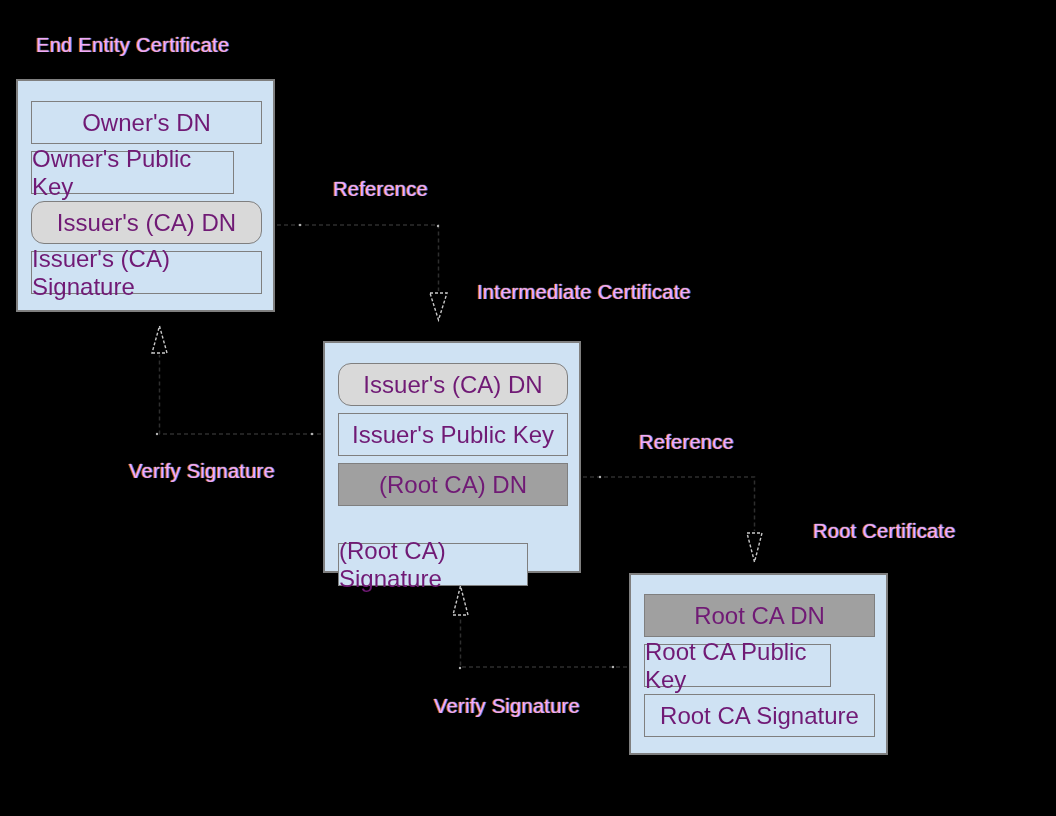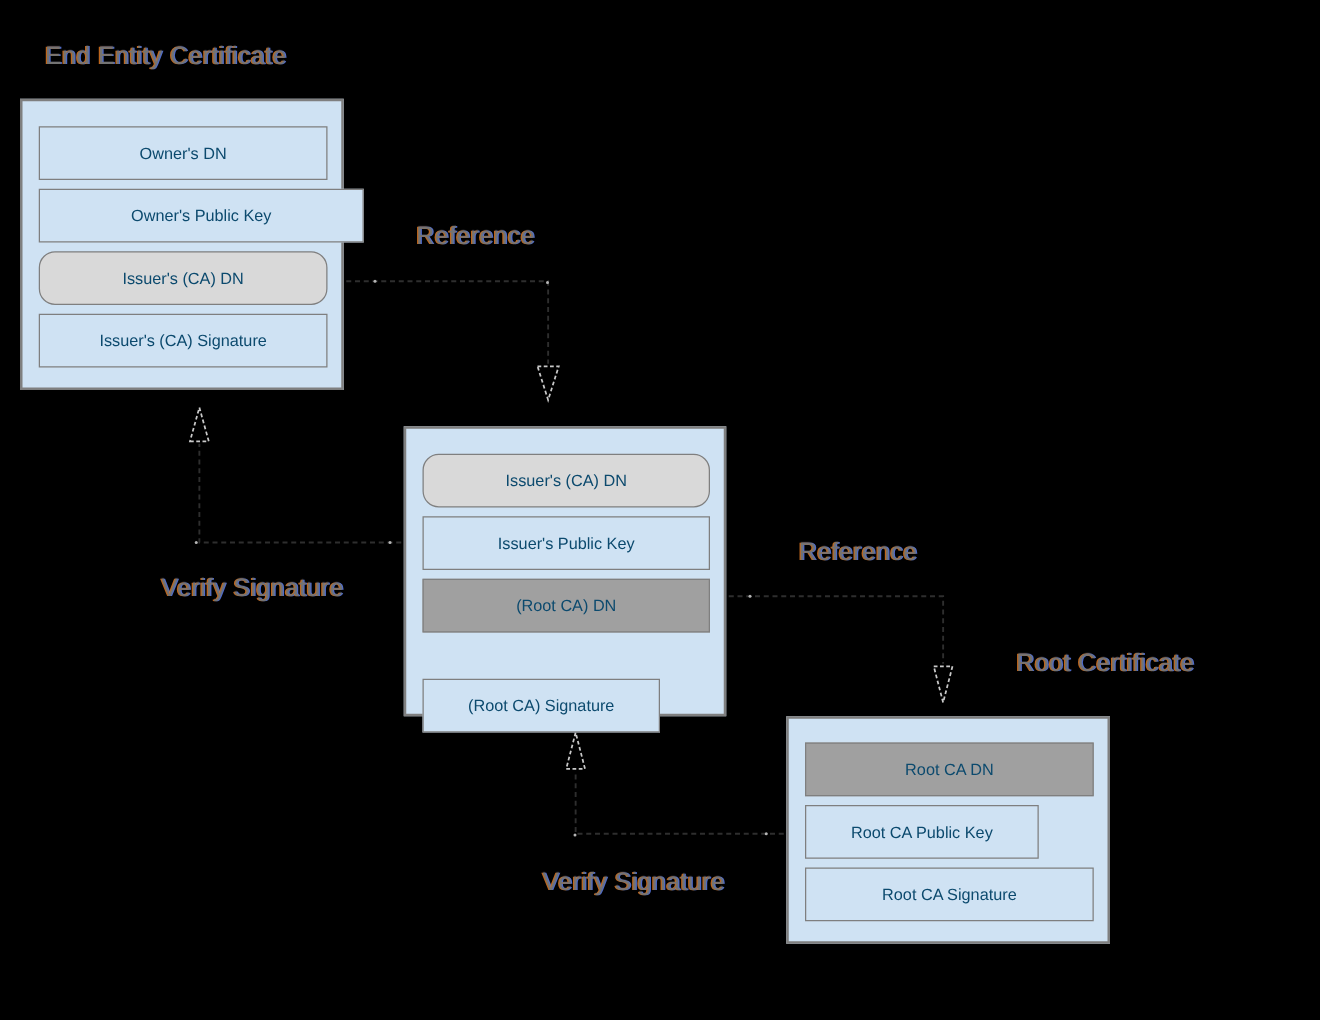--- a/index.html
+++ b/index.html
@@ -31,21 +31,21 @@
     stroke: #c9c9c9;
     stroke-width: 1.4;
     stroke-dasharray: 3 2;
   }
   .corner-dot { fill: #b5b5b5; }
   .ghost-label {
     position: absolute;
     font-size: 20px;
     line-height: 26px;
     white-space: nowrap;
-    color: #737373;
+    color: #f0abfc;
     letter-spacing: 0.3px;
     text-shadow:
       -1px 0 0 rgba(222, 120, 34, 0.85),
        1px 0 0 rgba(92, 126, 238, 0.85),
        0 -1px 0 rgba(160, 160, 175, 0.22);
   }
   .cert-box {
     position: absolute;
     background: #cfe2f3;
     border: 2px solid #7f7f7f;
@@ -53,23 +53,22 @@
   }
   .cert-row {
     position: absolute;
     left: 13px;
     height: 43px;
     border: 1.5px solid #7f7f7f;
     box-sizing: border-box;
     display: flex;
     align-items: center;
     justify-content: center;
-    font-size: 13px;
-    color: #0c4a6e;
-    text-align: right;
+    font-size: 24px;
+    color: #701a75;
   }
   .fill-blue  { background: #cfe2f3; }
   .fill-lgray { background: #d9d9d9; border-radius: 13px; }
   .fill-dgray { background: #a0a0a0; }
 </style>
 </head>
 <body>
 
 <div class="canvas">
 
@@ -93,32 +92,33 @@
     <circle class="corner-dot" cx="312" cy="434" r="1.2"></circle>
     <circle class="corner-dot" cx="600" cy="477" r="1.2"></circle>
     <circle class="corner-dot" cx="460" cy="668" r="1.2"></circle>
     <circle class="corner-dot" cx="613" cy="667" r="1.2"></circle>
   </svg>
 
   <div class="ghost-label" style="left:36px; top:32px;">End Entity Certificate</div>
 
   <div class="ghost-label" style="left:333px; top:176px;">Reference</div>
 
+  <div class="ghost-label" style="left:477px; top:279px;">Intermediate Certificate</div>
 
   <div class="ghost-label" style="left:129px; top:458px;">Verify Signature</div>
 
   <div class="ghost-label" style="left:639px; top:429px;">Reference</div>
 
   <div class="ghost-label" style="left:813px; top:518px;">Root Certificate</div>
 
   <div class="ghost-label" style="left:434px; top:693px;">Verify Signature</div>
 
   <div class="cert-box" style="left:16px; top:79px; width:259px; height:233px;">
     <div class="cert-row fill-blue" style="top:20px;  width:231px;">Owner's DN</div>
-    <div class="cert-row fill-blue" style="top:70px;  width:260px;">Owner's Public Key</div>
+    <div class="cert-row fill-blue" style="top:70px;  width:203px;">Owner's Public Key</div>
     <div class="cert-row fill-lgray" style="top:120px; width:231px;">Issuer's (CA) DN</div>
     <div class="cert-row fill-blue" style="top:170px; width:231px;">Issuer's (CA) Signature</div>
   </div>
 
   <div class="cert-box" style="left:323px; top:341px; width:258px; height:232px;">
     <div class="cert-row fill-lgray" style="top:20px;  width:230px;">Issuer's (CA) DN</div>
     <div class="cert-row fill-dgray" style="top:120px; width:230px;">(Root CA) DN</div>
     <div class="cert-row fill-blue" style="top:70px;  width:230px;">Issuer's Public Key</div>
     <div class="cert-row fill-blue" style="top:184px; width:190px;margin-top:16px;">(Root CA) Signature</div>
   </div>

